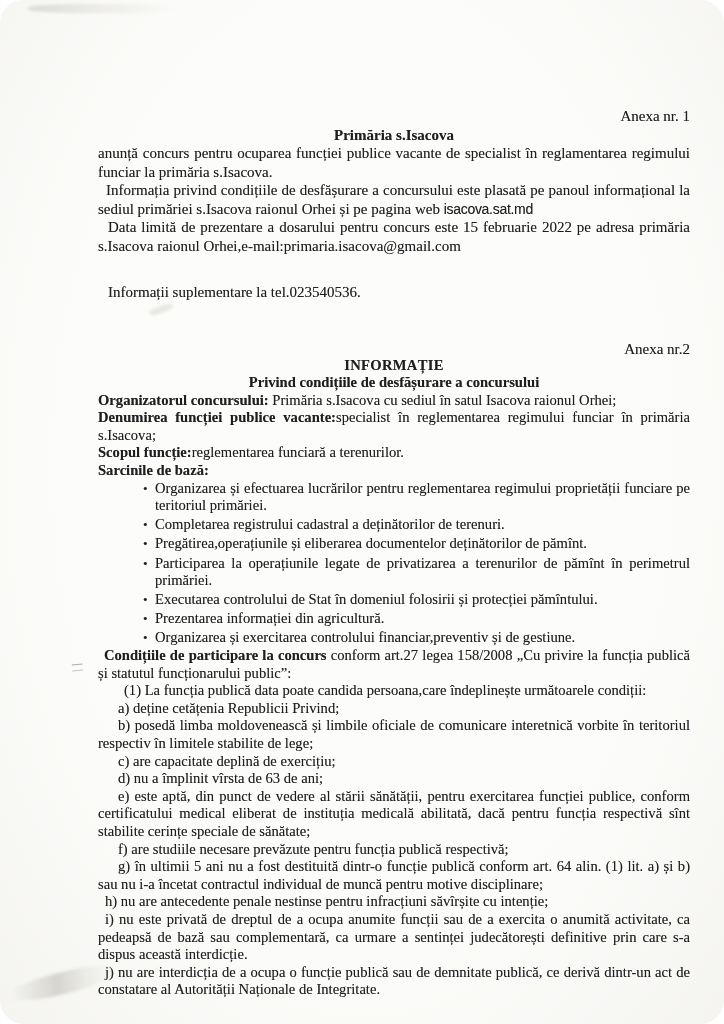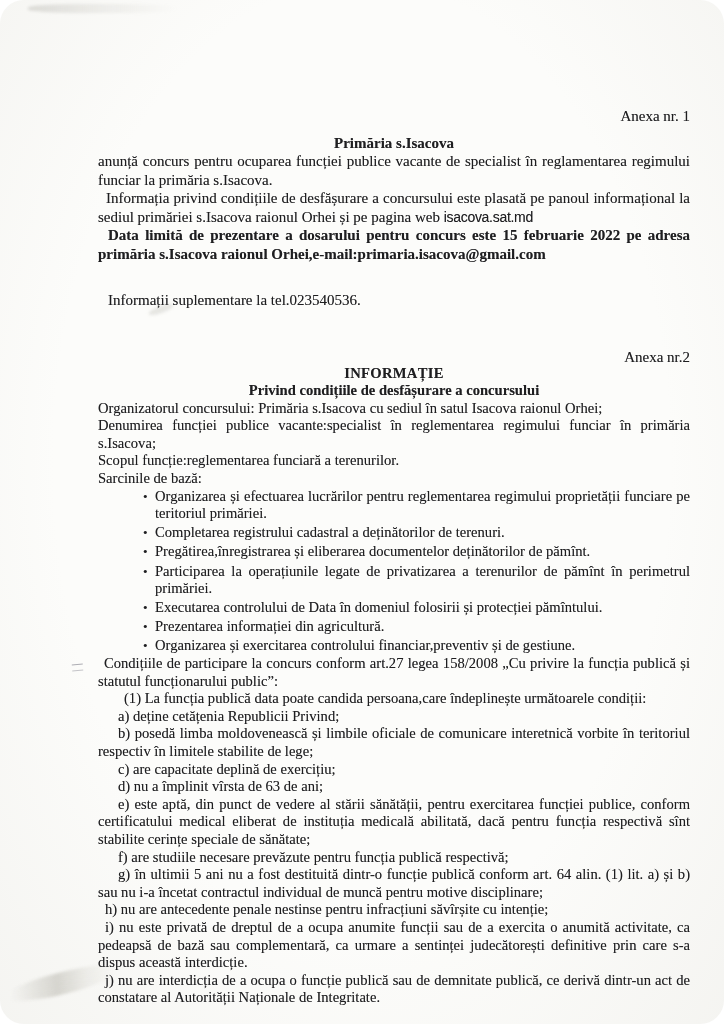--- a/index.html
+++ b/index.html
@@ -20,27 +20,27 @@
     overflow: hidden;
     border-radius: 24px;
   }
   .content {
     padding: 0 34px 0 98px;
     font-size: 15px;
     line-height: 18.5px;
     text-shadow: 0 0 0.6px rgba(40,40,45,0.45);
   }
   .right { text-align: right; }
-  .bold { font-weight: normal; }
+  .bold { font-weight: bold; }
   .just { text-align: justify; }
 
   .anexa1 { margin-top: 107px; }
-  .title1 { margin-top: 8px; font-weight: bold; text-align: center; }
+  .title1 { margin-top: 0; font-weight: bold; text-align: center; }
   .p2 { text-indent: 8px; }
-  .p3 { text-indent: 10px; font-weight: bold; }
+  .p3 { text-indent: 10px; }
   .p4 { margin-top: 28px; text-indent: 10px; }
   .anexa2 { margin-top: 40px; line-height: 15px; }
 
   .sec2 { font-size: 14.6px; line-height: 17.6px; }
   .title2 { font-weight: bold; text-align: center; letter-spacing: 0.3px; }
   .subtitle2 { font-weight: bold; text-align: center; }
 
   .task {
     position: relative;
     padding-left: 57px;
@@ -121,23 +121,23 @@
         <span>Primăria s.Isacova cu sediul în satul Isacova raionul Orhei;</span></p>
 
       <p class="just"><span class="bold">Denumirea funcției publice vacante:</span><span>specialist în reglementarea regimului funciar în primăria s.Isacova;</span></p>
 
       <p class="just"><span class="bold">Scopul funcție:</span><span>reglementarea funciară a terenurilor.</span></p>
 
       <p class="bold">Sarcinile de bază:</p>
 
       <div class="task"><span class="bullet">•</span><span>Organizarea și efectuarea lucrărilor pentru reglementarea regimului proprietății funciare pe teritoriul primăriei.</span></div>
       <div class="task"><span class="bullet">•</span><span>Completarea registrului cadastral a deținătorilor de terenuri.</span></div>
-      <div class="task"><span class="bullet">•</span><span>Pregătirea,înregistrarea și eliberarea documentelor deținătorilor de pămînt.</span></div>
+      <div class="task"><span class="bullet">•</span><span>Pregătirea,operațiunile și eliberarea documentelor deținătorilor de pămînt.</span></div>
       <div class="task"><span class="bullet">•</span><span>Participarea la operațiunile legate de privatizarea a terenurilor de pămînt în perimetrul primăriei.</span></div>
-      <div class="task"><span class="bullet">•</span><span>Executarea controlului de Data în domeniul folosirii și protecției pămîntului.</span></div>
+      <div class="task"><span class="bullet">•</span><span>Executarea controlului de Stat în domeniul folosirii și protecției pămîntului.</span></div>
       <div class="task"><span class="bullet">•</span><span>Prezentarea informației din agricultură.</span></div>
       <div class="task"><span class="bullet">•</span><span>Organizarea și exercitarea controlului financiar,preventiv și de gestiune.</span></div>
 
       <p class="just cond-head"><span class="bold">Condițiile de participare la concurs</span>
         <span>conform art.27 legea 158/2008 „Cu privire la funcția publică și statutul funcționarului public”:</span></p>
 
       <p class="intro">(1) La funcția publică data poate candida persoana,care îndeplinește următoarele condiții:</p>
 
       <p class="letter">a) deține cetățenia Republicii Privind;</p>
       <p class="letter">b) posedă limba moldovenească și limbile oficiale de comunicare interetnică vorbite în teritoriul respectiv în limitele stabilite de lege;</p>

